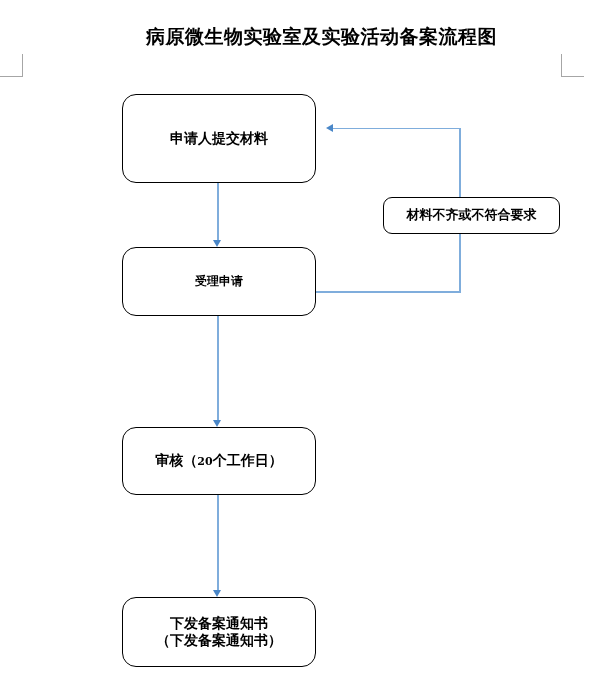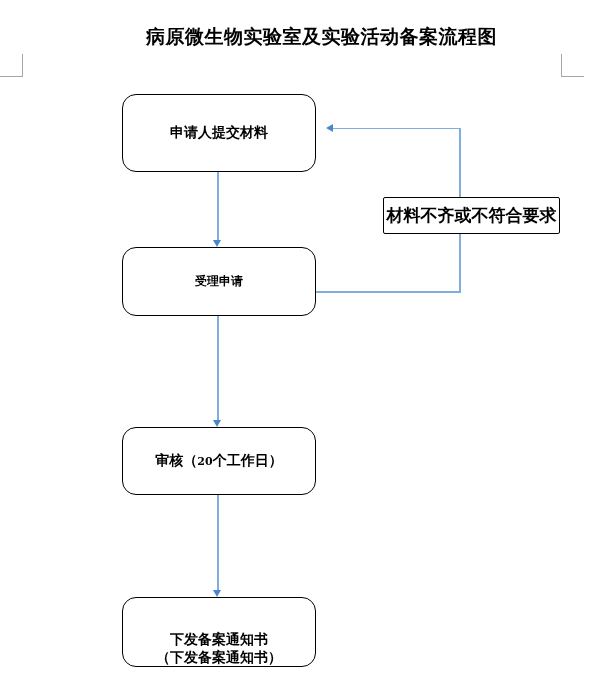--- a/index.html
+++ b/index.html
@@ -73,21 +73,21 @@
     font-family: "DejaVu Serif", "Liberation Serif", serif;
     line-height: 1.25;
     z-index: 3;
   }
   .node .line2 { display: block; }
 
   #node-submit {
     left: 122px;
     top: 94px;
     width: 194px;
-    height: 78px;
+    height: 89px;
     font-size: 14px;
   }
   #node-accept {
     left: 122px;
     top: 247px;
     width: 194px;
     height: 69px;
     font-size: 12px;
   }
   #node-review {
@@ -96,29 +96,28 @@
     width: 194px;
     height: 68px;
     font-size: 14px;
   }
   #node-issue {
     left: 122px;
     top: 597px;
     width: 194px;
     height: 70px;
     font-size: 14px;
-    align-items: flex-end;
   }
   #node-reject {
     left: 383px;
     top: 197px;
     width: 177px;
     height: 37px;
-    border-radius: 2px;
-    font-size: 17px;
+    border-radius: 9px;
+    font-size: 13px;
   }
 
   
   .num {
     font-size: 11px;
     font-family: "DejaVu Serif", "Liberation Serif", serif;
     font-weight: bold;
     text-align: right;
   }
 

